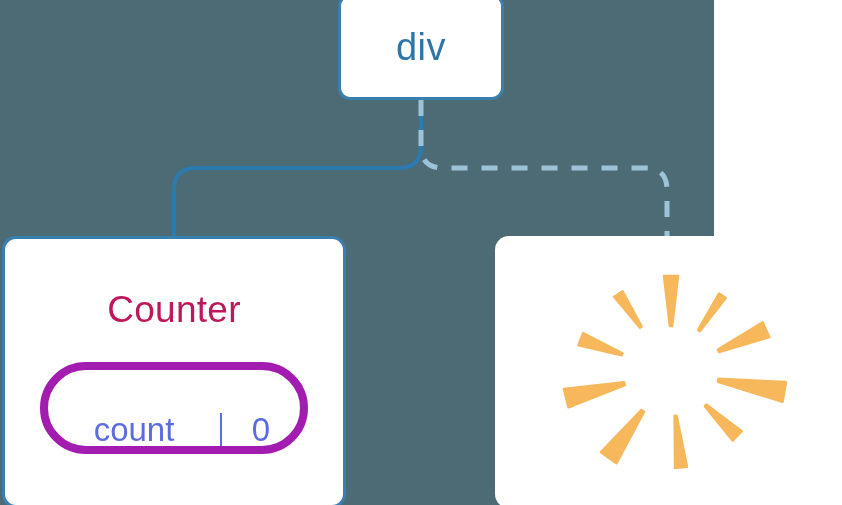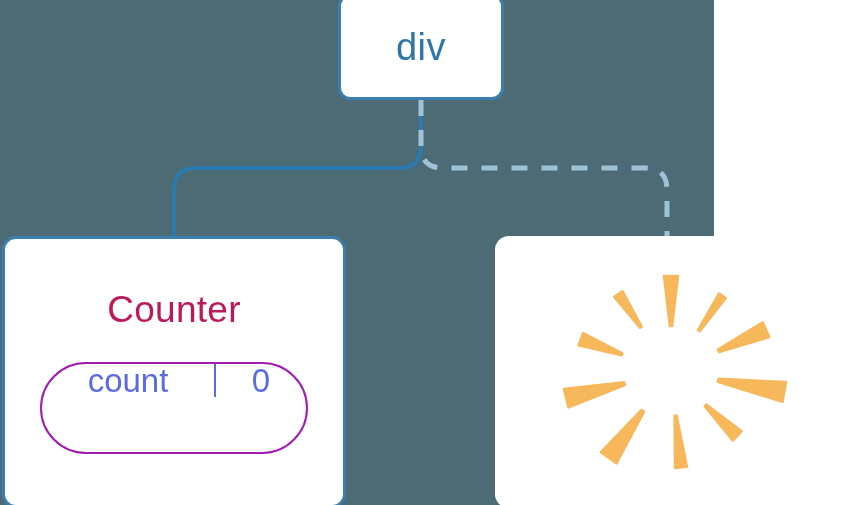--- a/index.html
+++ b/index.html
@@ -65,24 +65,24 @@
     font-size: 37px;
     line-height: 1;
     margin-top: 52px;
     letter-spacing: 0.3px;
   }
   #state-pill {
     position: relative;
     margin-top: 34px;
     width: 268px;
     height: 92px;
-    border: 2px solid #a21caf;
+    border: 8px solid #a21caf;
     border-radius: 46px;
     display: flex;
-    align-items: flex-start;
+    align-items: flex-end;
     box-sizing: border-box;
     overflow: hidden;
   }
   #pill-key,
   #pill-value {
     display: flex;
     align-items: center;
     justify-content: center;
     color: #5c6ce0;
     font-size: 33px;

